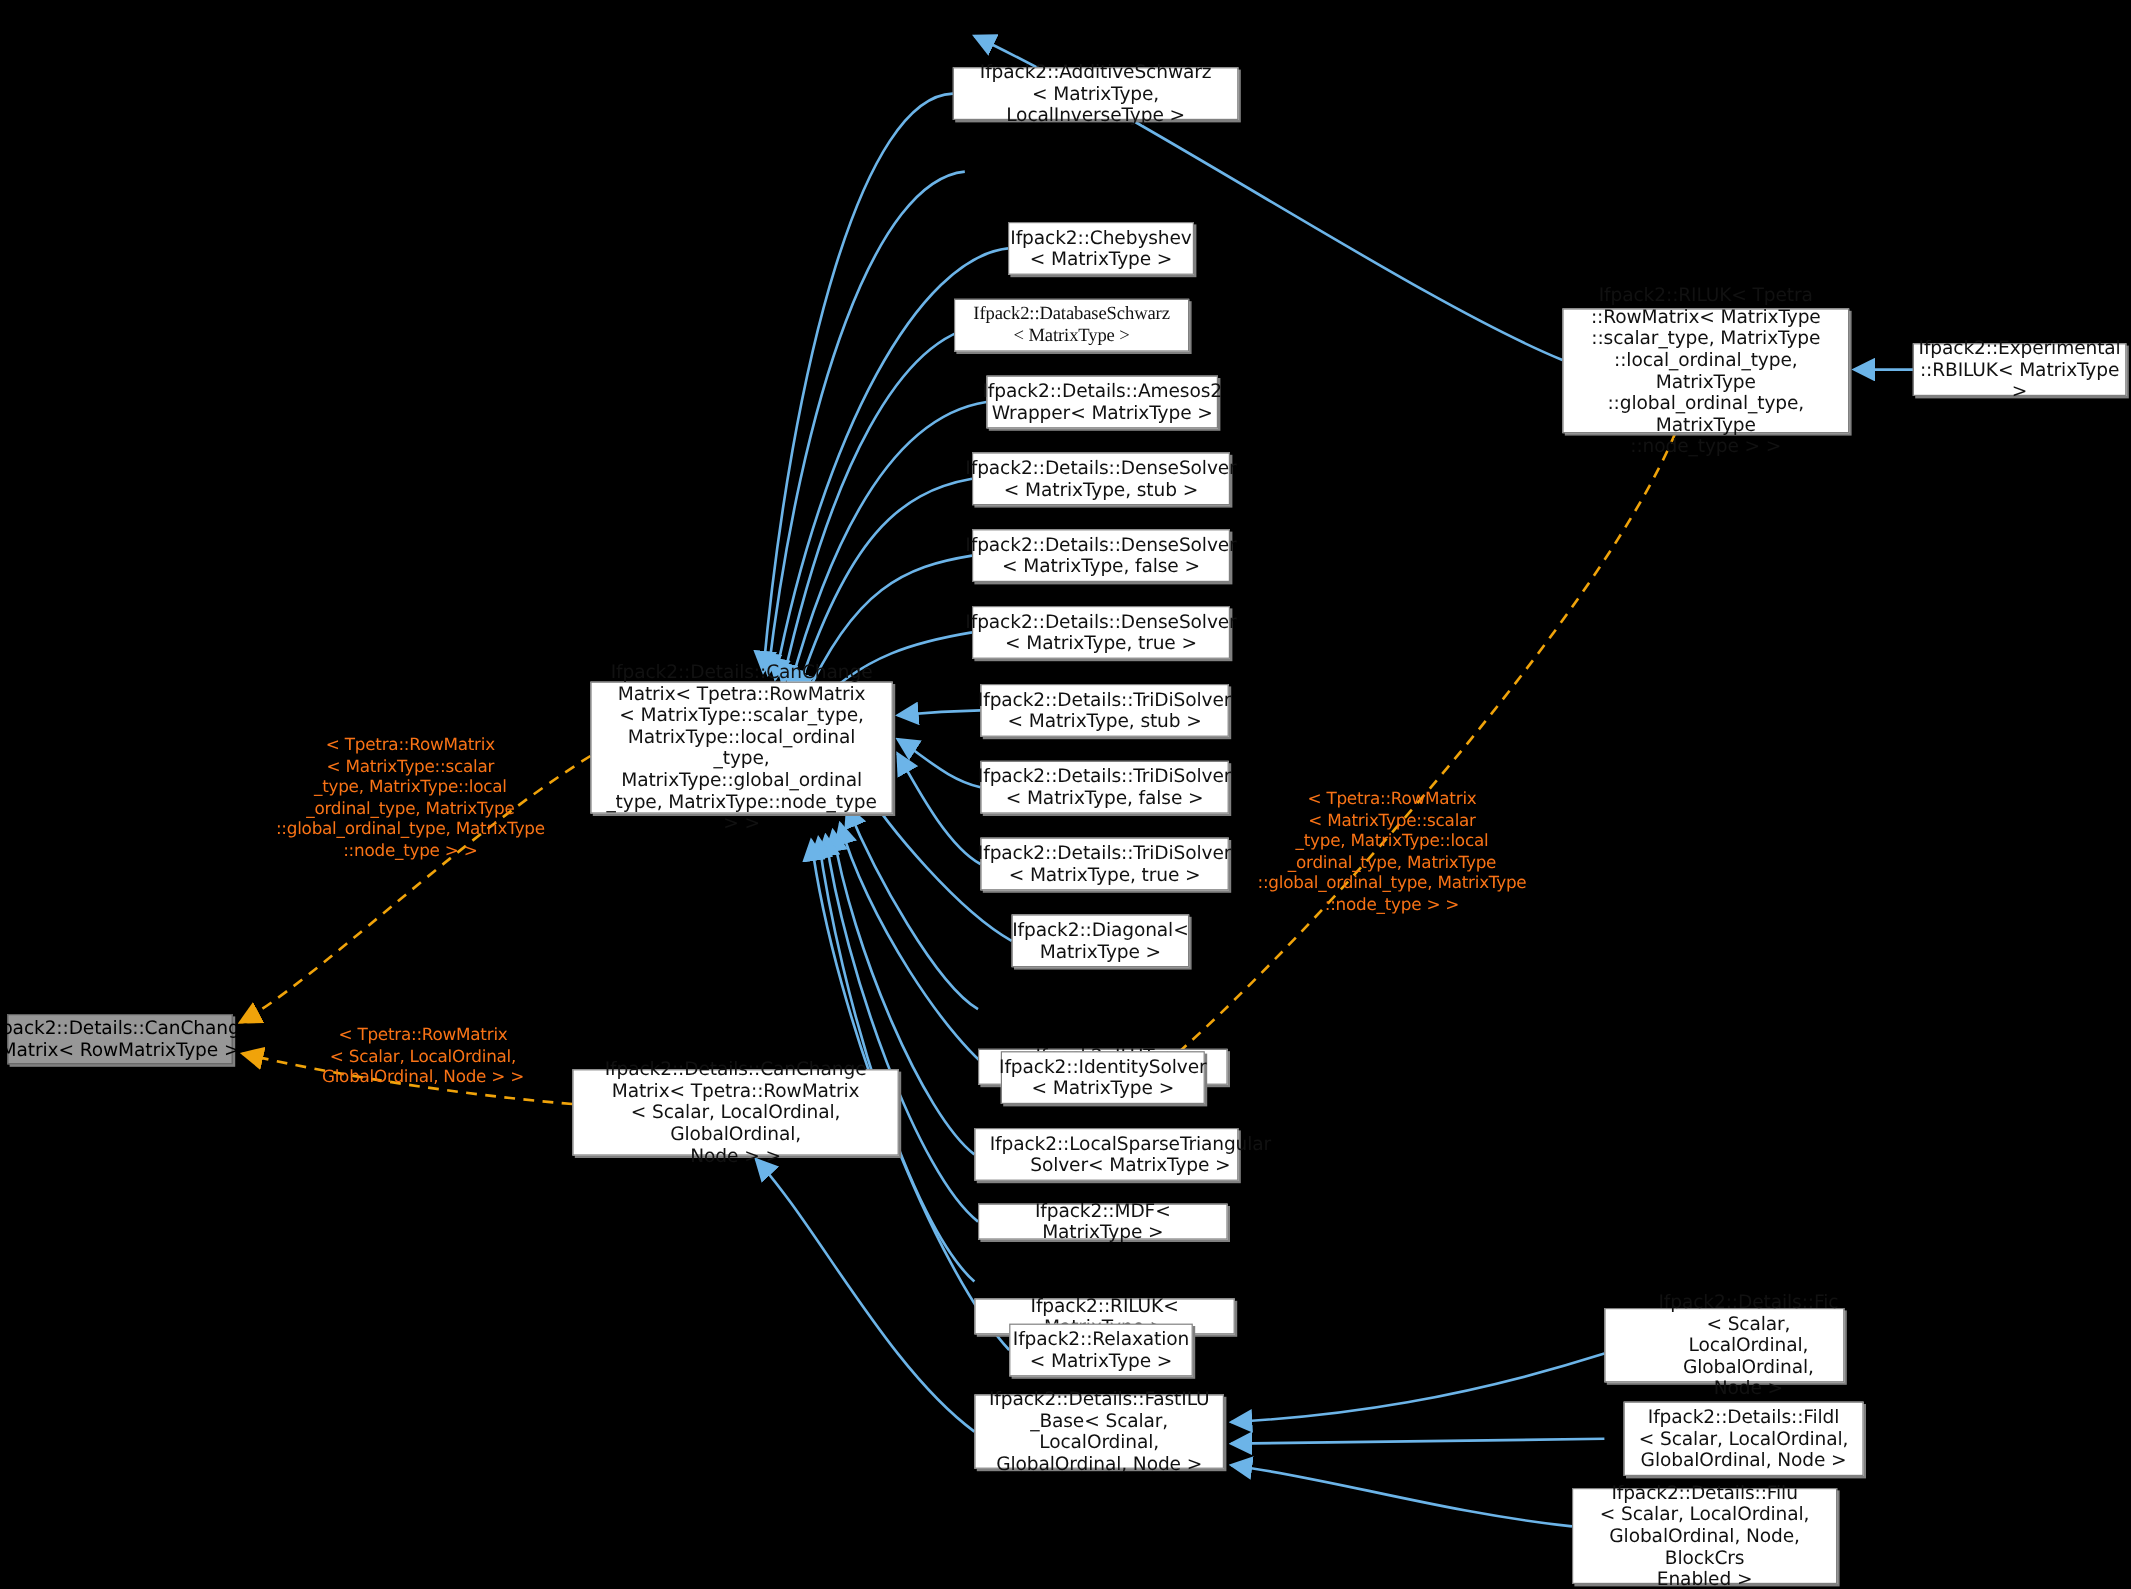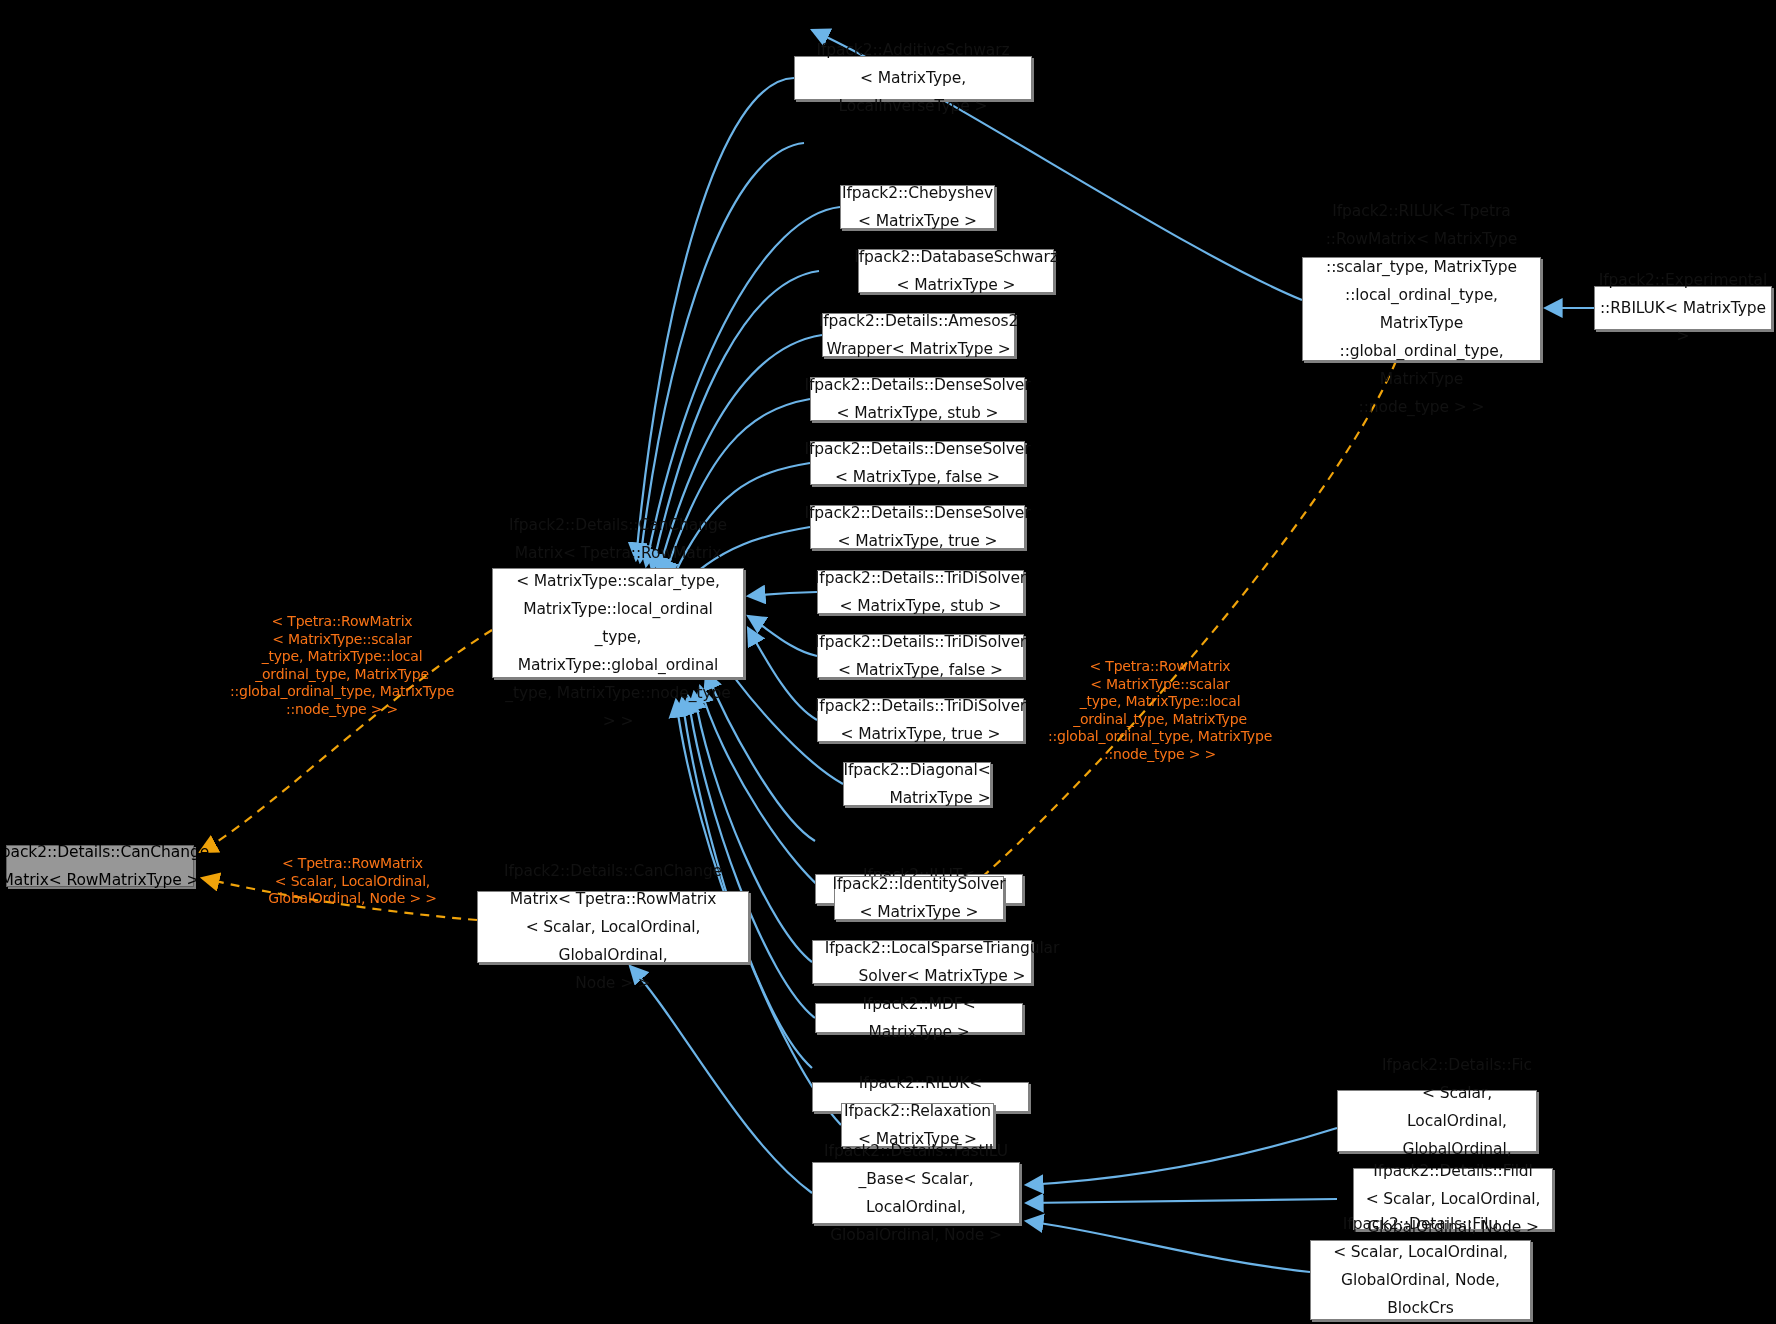--- a/index.html
+++ b/index.html
@@ -24,21 +24,21 @@
     pointer-events: none;
   }
   .node {
     position: absolute;
     box-sizing: border-box;
     background: #ffffff;
     border: 1px solid #808080;
     box-shadow: 2px 2px 0 0 #808080;
     color: #111111;
     font-size: 15.5px;
-    line-height: 28px;
+    line-height: 18px;
     text-align: center;
     display: flex;
     align-items: center;
     justify-content: center;
     white-space: pre-line;
     padding: 2px 4px;
     letter-spacing: -0.1px;
   }
   .node.highlight {
     background: #979797;
@@ -120,21 +120,21 @@
 &lt; Scalar, LocalOrdinal, GlobalOrdinal,
  Node &gt; &gt;</div>
 
   <div class="node" style="left:794px;top:56px;width:238px;height:44px;">Ifpack2::AdditiveSchwarz
 &lt; MatrixType, LocalInverseType &gt;</div>
 
 
   <div class="node" style="left:840px;top:185px;width:155px;height:44px;">Ifpack2::Chebyshev
 &lt; MatrixType &gt;</div>
 
-  <div class="node" style="left:858px;top:249px;width:196px;height:44px;">Ifpack2::DatabaseSchwarz
+  <div class="node" style="left:795px;top:249px;width:196px;height:44px;font-family:Liberation Serif, serif;">Ifpack2::DatabaseSchwarz
 &lt; MatrixType &gt;</div>
 
   <div class="node" style="left:822px;top:313px;width:193px;height:44px;">Ifpack2::Details::Amesos2
 Wrapper&lt; MatrixType &gt;</div>
 
   <div class="node" style="left:810px;top:377px;width:215px;height:44px;">Ifpack2::Details::DenseSolver
 &lt; MatrixType, stub &gt;</div>
 
   <div class="node" style="left:810px;top:441px;width:215px;height:44px;">Ifpack2::Details::DenseSolver
 &lt; MatrixType, false &gt;</div>
@@ -144,21 +144,21 @@
 
   <div class="node" style="left:817px;top:570px;width:207px;height:44px;">Ifpack2::Details::TriDiSolver
 &lt; MatrixType, stub &gt;</div>
 
   <div class="node" style="left:817px;top:634px;width:207px;height:44px;">Ifpack2::Details::TriDiSolver
 &lt; MatrixType, false &gt;</div>
 
   <div class="node" style="left:817px;top:698px;width:207px;height:44px;">Ifpack2::Details::TriDiSolver
 &lt; MatrixType, true &gt;</div>
 
-  <div class="node" style="left:843px;top:762px;width:148px;height:44px;text-align:right;">Ifpack2::Diagonal&lt;
+  <div class="node" style="left:843px;top:762px;width:148px;height:44px;">Ifpack2::Diagonal&lt;
 MatrixType &gt;</div>
 
   <div class="node" style="left:815px;top:826px;width:208px;height:30px;margin-top:48px;">Ifpack2::ILUT&lt; MatrixType &gt;</div>
 
   <div class="node" style="left:834px;top:876px;width:170px;height:44px;">Ifpack2::IdentitySolver
 &lt; MatrixType &gt;</div>
 
   <div class="node" style="left:812px;top:940px;width:220px;height:44px;padding-left:44px;">Ifpack2::LocalSparseTriangular
 Solver&lt; MatrixType &gt;</div>
 

